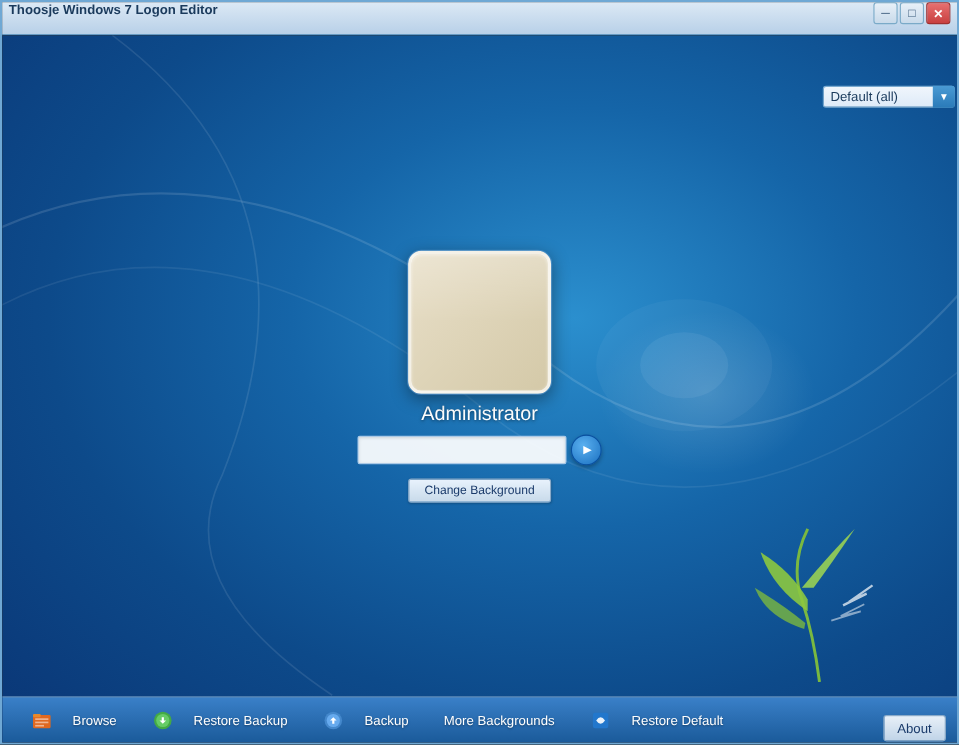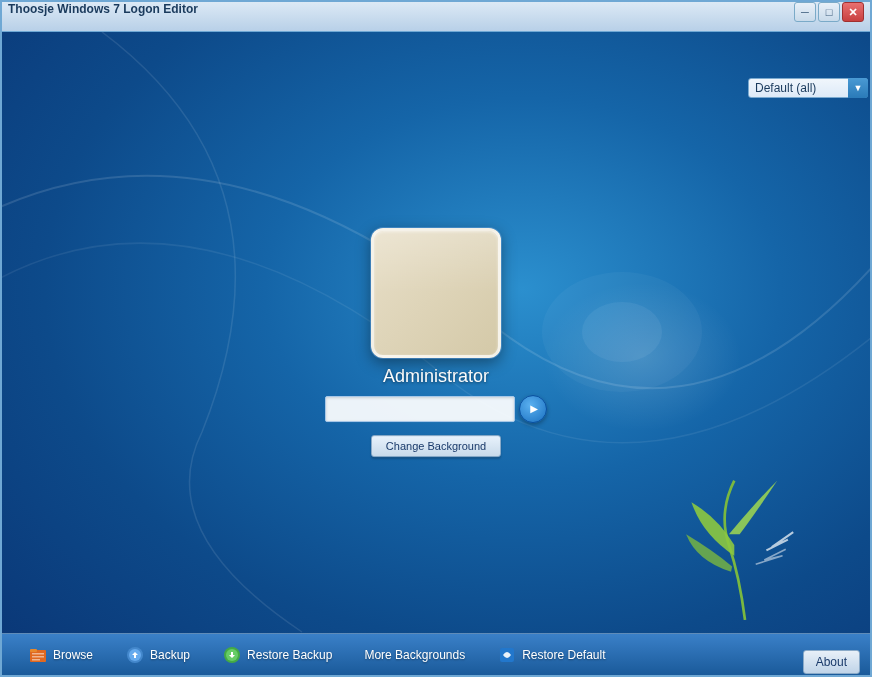--- a/index.html
+++ b/index.html
@@ -245,21 +245,21 @@
       border-top: 1px solid rgba(255,255,255,0.3);
       display: flex;
       align-items: center;
       padding: 0 10px;
       gap: 0;
     }
 
     .toolbar-item {
       display: flex;
       align-items: center;
-      gap: 5px;
+      gap: 18px;
       padding: 0 16px;
       cursor: pointer;
       color: white;
       font-size: 12px;
       height: 100%;
       text-shadow: 0 1px 2px rgba(0,0,0,0.4);
     }
 
     .toolbar-icon {
       width: 20px;
@@ -370,34 +370,34 @@
           <rect x="2" y="4" width="7" height="3" rx="1" fill="#e8882a"></rect>
           <rect x="4" y="8" width="12" height="1.5" fill="rgba(255,255,255,0.5)"></rect>
           <rect x="4" y="11" width="12" height="1.5" fill="rgba(255,255,255,0.5)"></rect>
           <rect x="4" y="14" width="8" height="1.5" fill="rgba(255,255,255,0.5)"></rect>
         </svg>
         <span>Browse</span>
       </div>
 
       <div class="toolbar-item">
         <svg class="toolbar-icon" viewBox="0 0 20 20">
+          <circle cx="10" cy="10" r="8" fill="#44aa44"></circle>
+          <circle cx="10" cy="10" r="6" fill="#66cc66"></circle>
+          <path d="M7 10 L10 13 L13 10 L11 10 L11 7 L9 7 L9 10 Z" fill="white"></path>
+        </svg>
+        <span>Restore Backup</span>
+      </div>
+
+      <div class="toolbar-item">
+        <svg class="toolbar-icon" viewBox="0 0 20 20">
           <circle cx="10" cy="10" r="8" fill="#4488cc"></circle>
           <circle cx="10" cy="10" r="6" fill="#66aaee"></circle>
           <path d="M7 10 L10 7 L13 10 L11 10 L11 13 L9 13 L9 10 Z" fill="white"></path>
         </svg>
         <span>Backup</span>
-      </div>
-
-      <div class="toolbar-item">
-        <svg class="toolbar-icon" viewBox="0 0 20 20">
-          <circle cx="10" cy="10" r="8" fill="#44aa44"></circle>
-          <circle cx="10" cy="10" r="6" fill="#66cc66"></circle>
-          <path d="M7 10 L10 13 L13 10 L11 10 L11 7 L9 7 L9 10 Z" fill="white"></path>
-        </svg>
-        <span>Restore Backup</span>
       </div>
 
       <div class="toolbar-item">
         <span>More Backgrounds</span>
       </div>
 
       <div class="toolbar-item">
         <svg class="toolbar-icon" viewBox="0 0 20 20">
           <rect x="3" y="3" width="14" height="14" rx="2" fill="#2277cc"></rect>
           <path d="M6 10 Q10 4 14 10 Q10 16 6 10Z" fill="white" opacity="0.9"></path>

